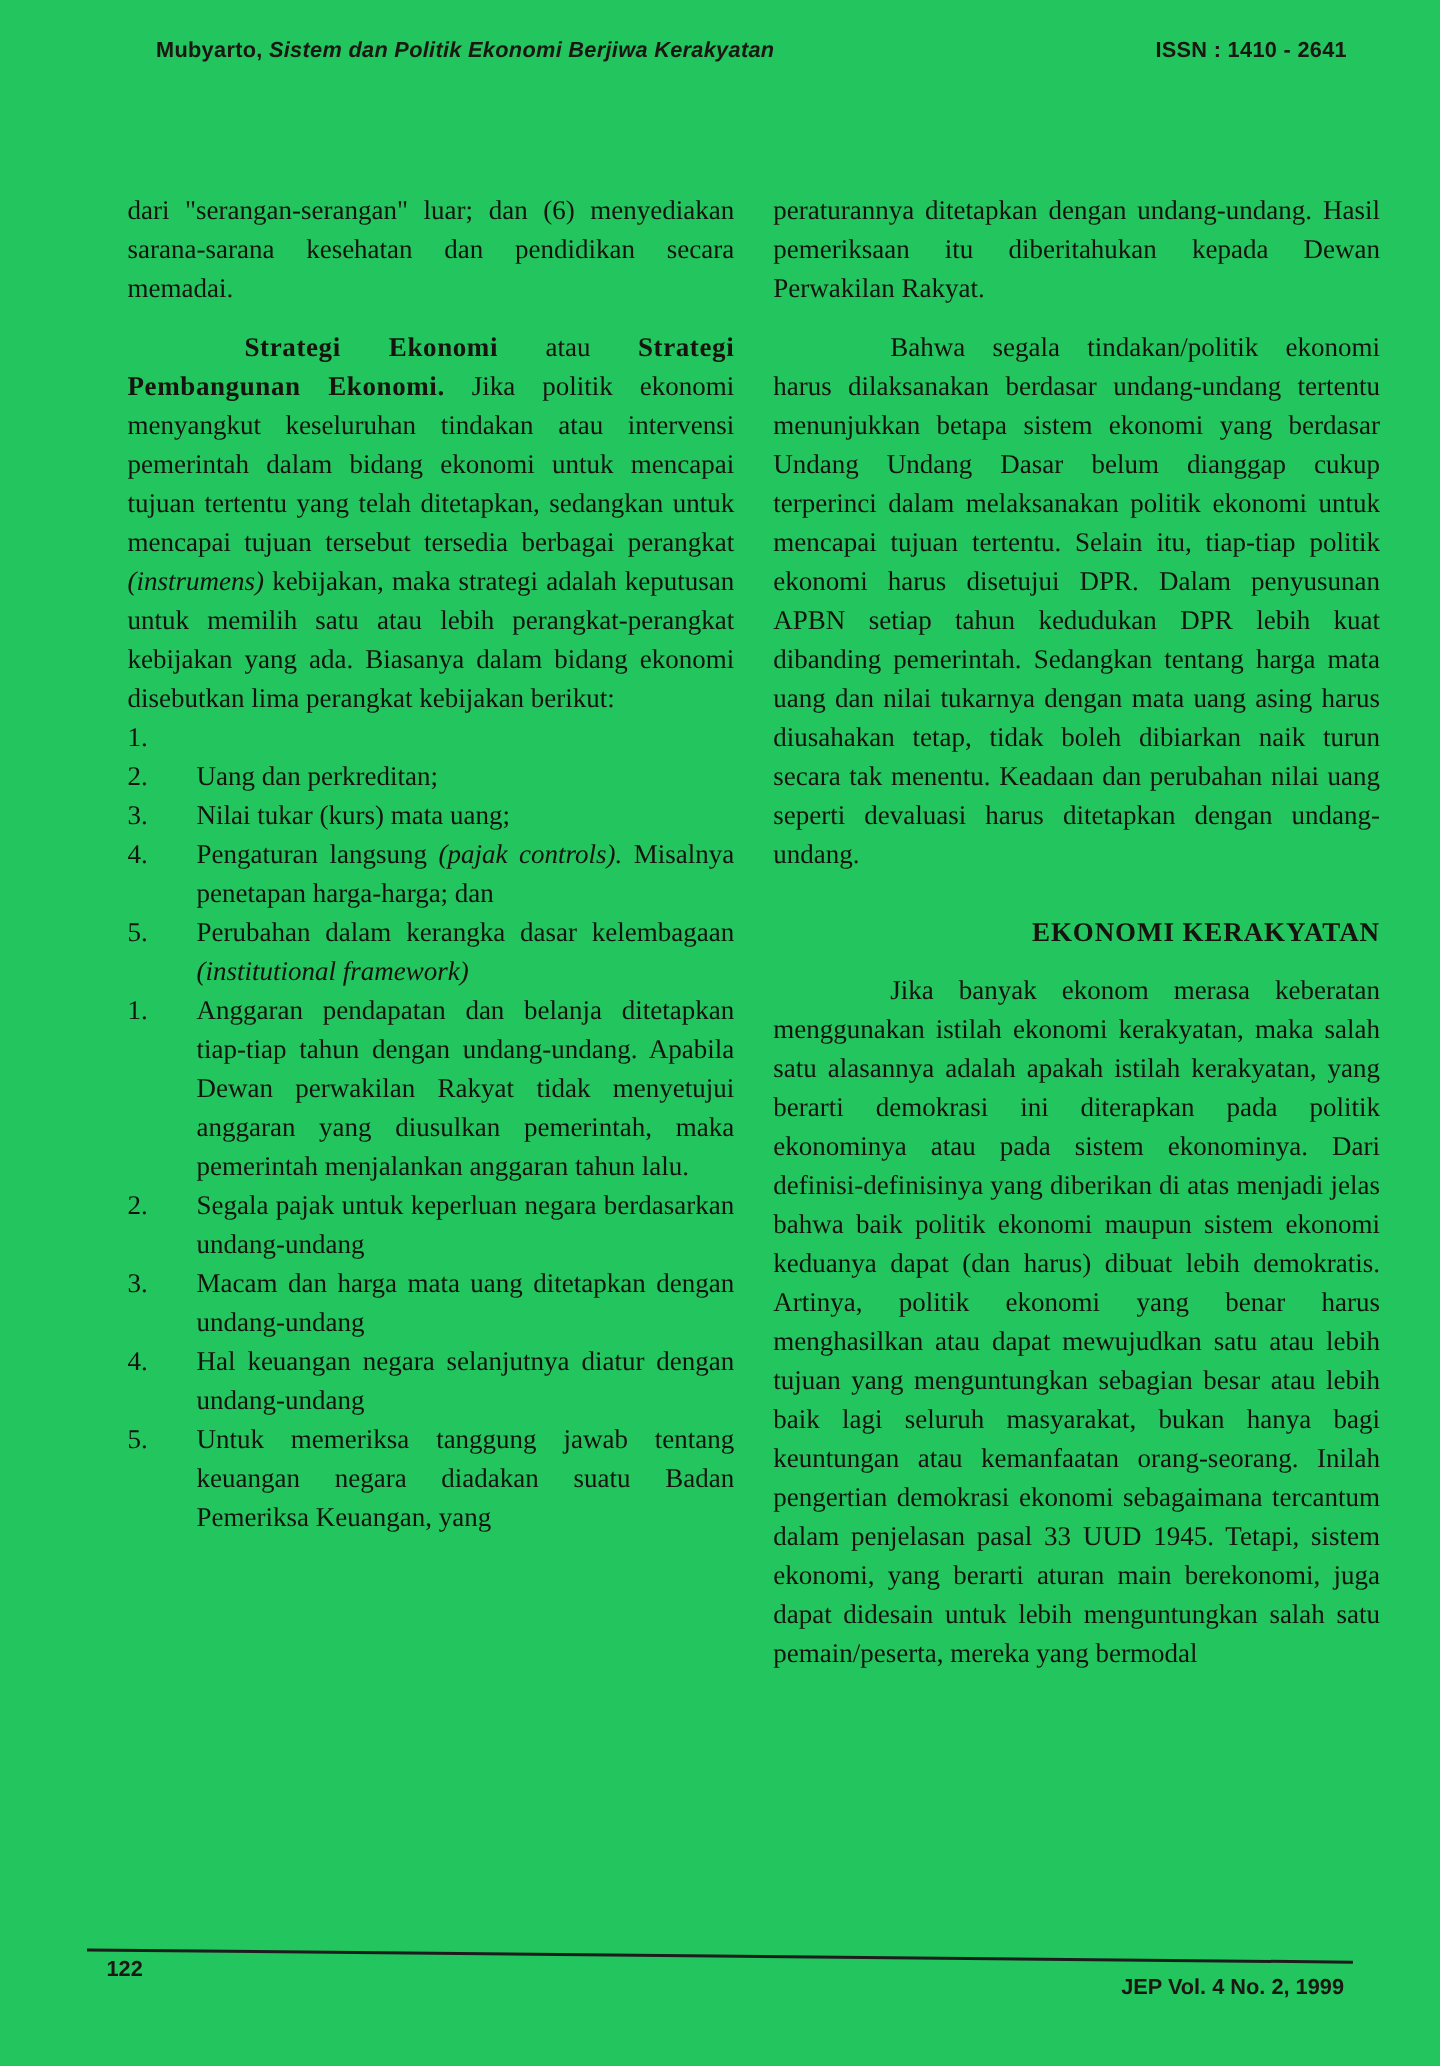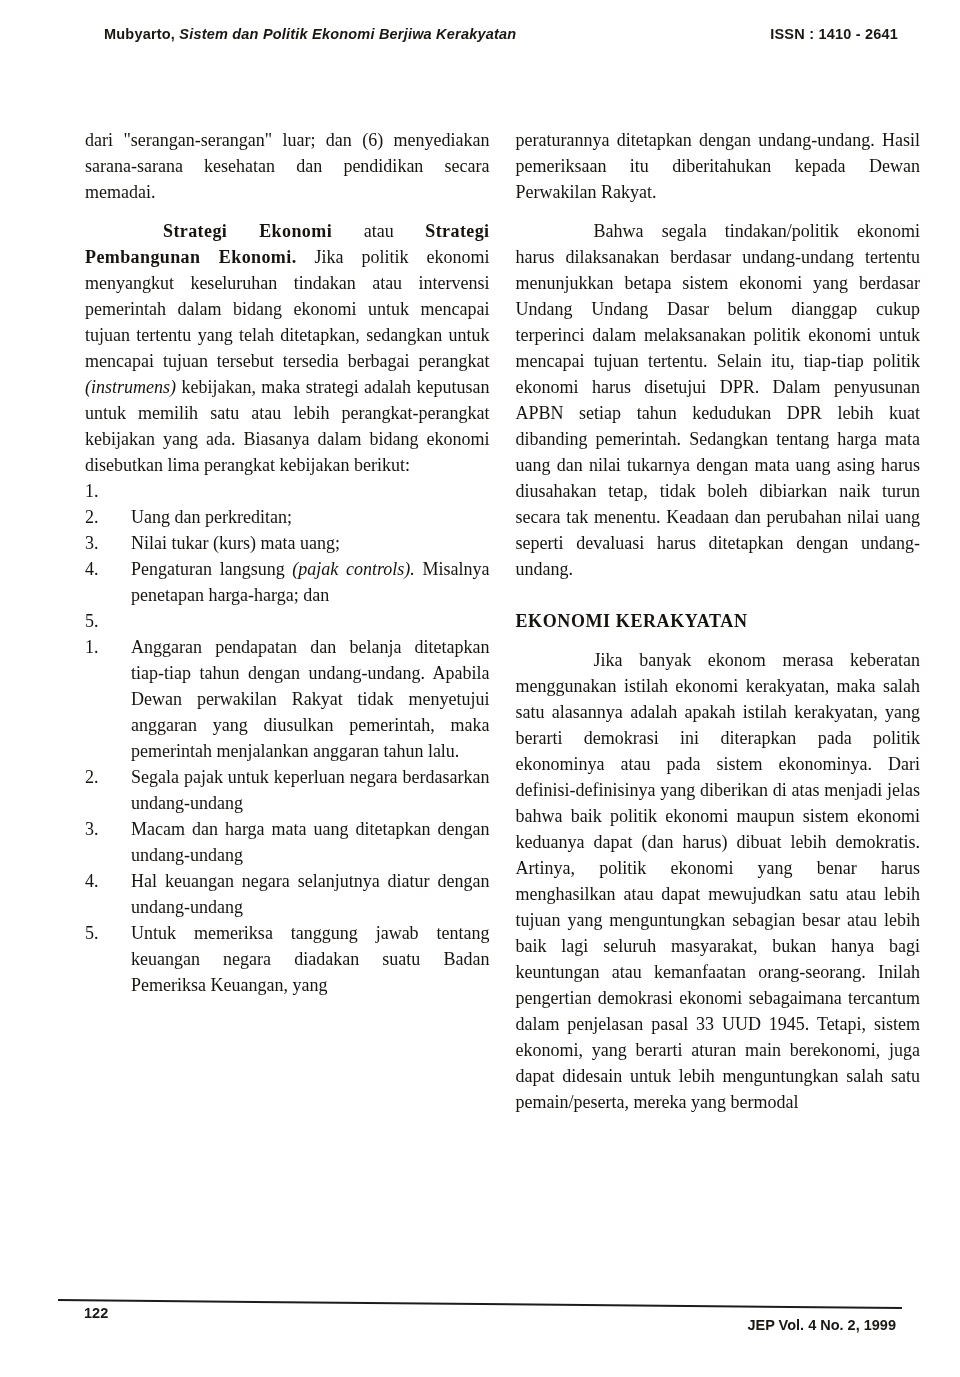--- a/index.html
+++ b/index.html
@@ -1,21 +1,21 @@
 <!DOCTYPE html>
 <html><head>
 <meta charset="utf-8">
 <style>
   html,body { margin:0; padding:0; }
   body { background:#e8e8e4; }
   .page {
     position:relative;
     width:960px; height:1377px;
     margin:0 auto;
-    background:#ffffff;
+    background:#22c55e;
     color:#17130f;
     font-family:"Liberation Serif", serif;
     overflow:hidden;
     text-decoration:underline;
   }
   
   .pg-header {
     position:absolute; top:26px; left:104px; right:62px;
     display:flex; justify-content:space-between; align-items:baseline;
     font-family:"Liberation Sans", sans-serif;
@@ -33,32 +33,32 @@
   p.indent { text-indent:78px;margin-top:13px; }
   .gap-top { margin-top:26px; }
   .doclist { margin:0; padding:0; list-style:none; }
   .doclist li { display:flex; }
   .doclist .num { flex:0 0 46px; }
   .doclist .li-body { flex:1 1 auto; text-align:justify; }
   h2.section-heading {
     margin:26px 0 0 0;
     font-size:18px; line-height:26px;
     font-weight:700; letter-spacing:0.6px;
-    text-align:left;
+    text-align:right;
   }
   .seg-b { font-weight:700; letter-spacing:0.4px; }
   .seg-i { font-style:italic; }
   
   .footer-rule {
     position:absolute; left:58px; right:58px; top:1299px;
     border-top:2.5px solid #1c1c1c;
     transform:rotate(0.55deg); transform-origin:left center;
   }
   .footer-page {
-    position:absolute; left:84px; top:1305px;
+    position:absolute; left:71px; top:1305px;
     font-family:"Liberation Sans", sans-serif;
     font-size:14.5px; font-weight:700; color:#1b1712;
   }
   .footer-ref {
     position:absolute; right:64px; top:1317px;
     font-family:"Liberation Sans", sans-serif;
     font-size:14.5px; font-weight:700; color:#1b1712;text-align:center;
   }
 </style>
 </head>
@@ -89,20 +89,21 @@
         <li>
           <span class="num">3.</span>
           <span class="li-body"><span>Nilai tukar (kurs) mata uang;</span></span>
         </li>
         <li>
           <span class="num">4.</span>
           <span class="li-body"><span>Pengaturan langsung </span><span class="seg-i">(pajak controls).</span><span> Misalnya penetapan harga-harga; dan</span></span>
         </li>
         <li>
           <span class="num">5.</span>
+          <span class="li-body"><span>Perubahan dalam kerangka dasar kelembagaan </span><span class="seg-i">(institutional framework)</span></span>
         </li>
       </ol>
       <ol class="doclist">
         <li>
           <span class="num">1.</span>
           <span class="li-body"><span>Anggaran pendapatan dan belanja ditetapkan tiap-tiap tahun dengan undang-undang. Apabila Dewan perwakilan Rakyat tidak menyetujui anggaran yang diusulkan pemerintah, maka pemerintah menjalankan anggaran tahun lalu.</span></span>
         </li>
         <li>
           <span class="num">2.</span>
           <span class="li-body"><span>Segala pajak untuk keperluan negara berdasarkan undang-undang</span></span>

